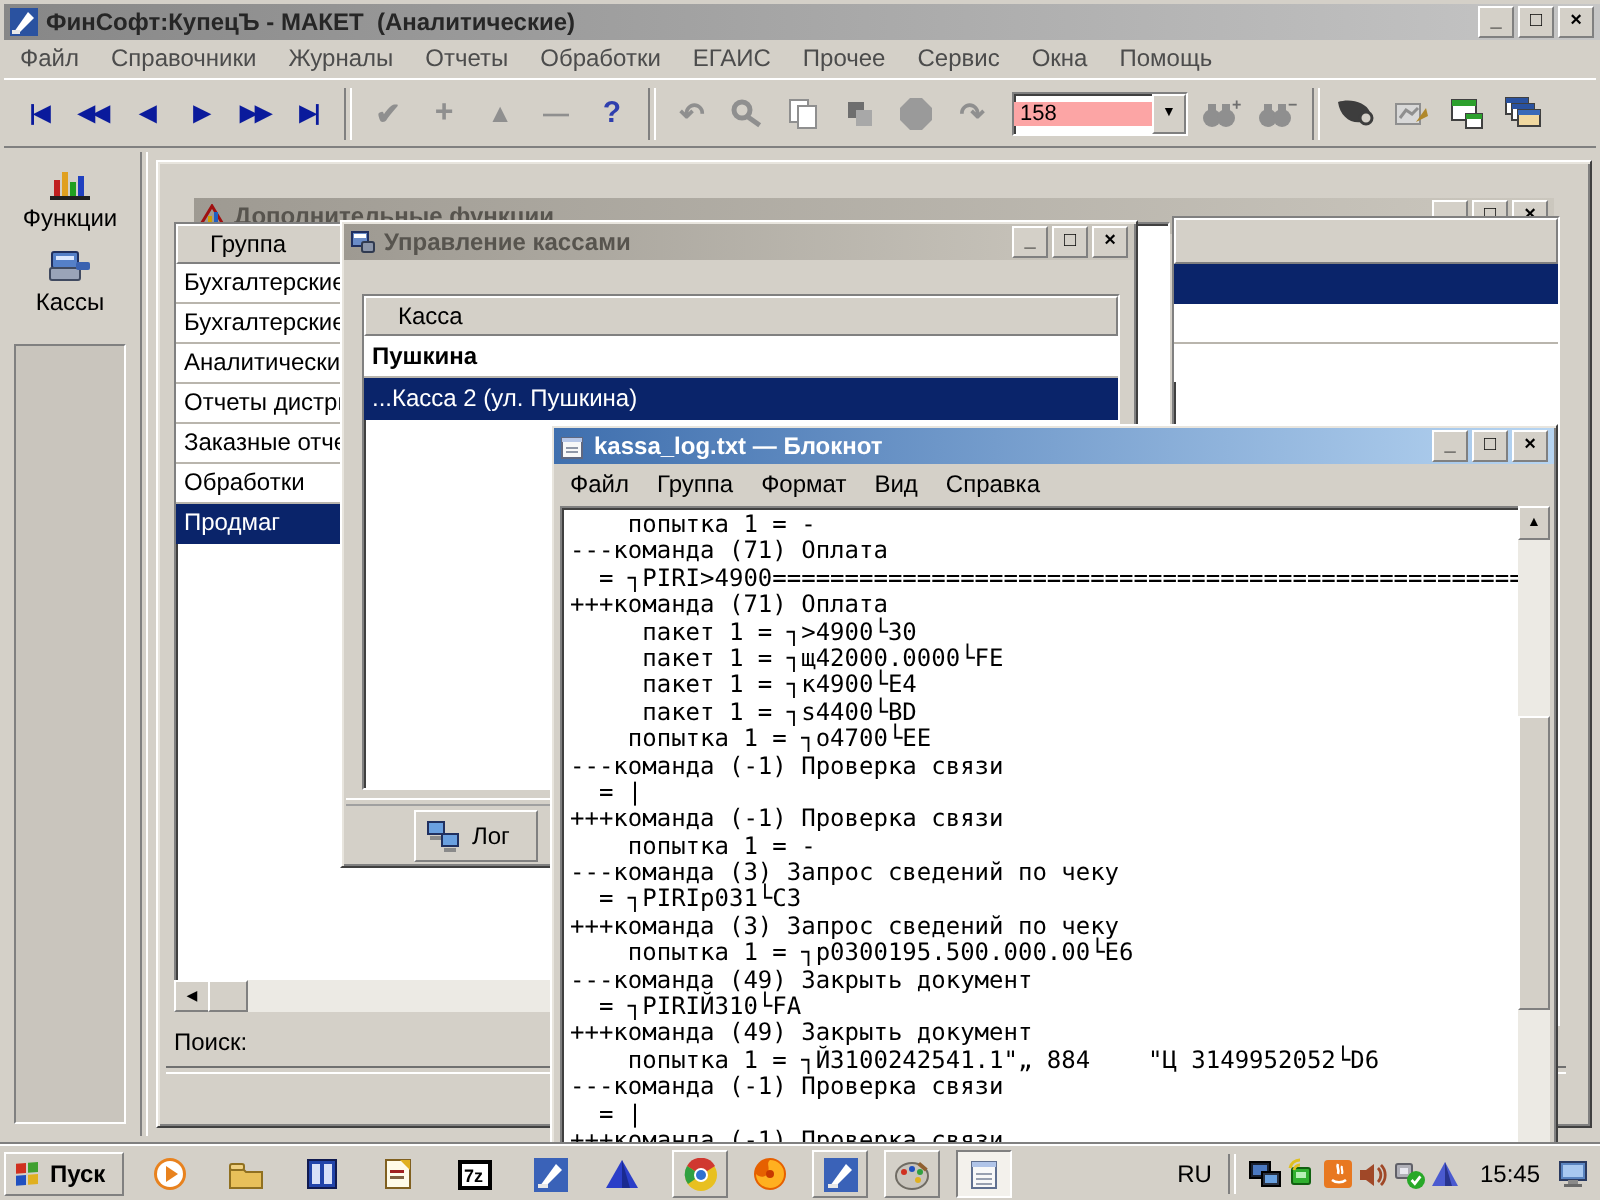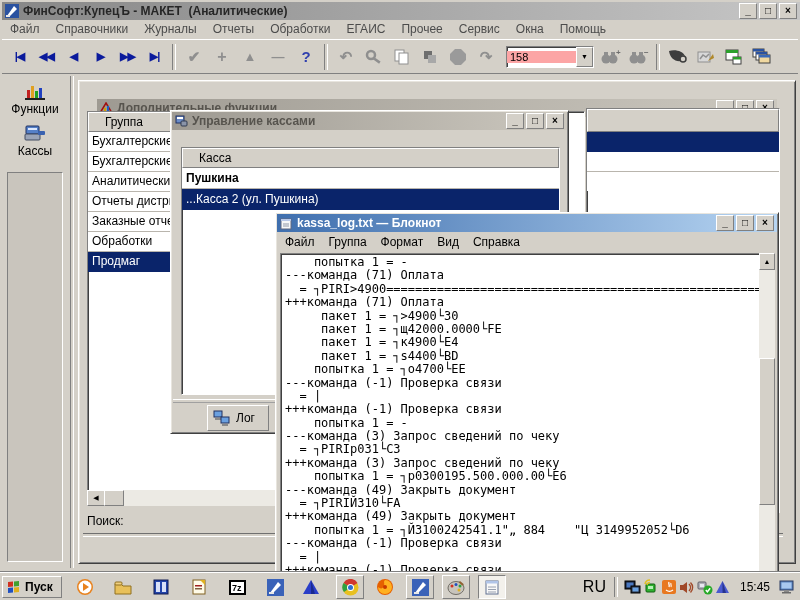--- a/index.html
+++ b/index.html
@@ -428,21 +428,21 @@
       <svg width="15" height="16">
           <rect x="1" y="2" width="12" height="13" fill="#f8f8f8" stroke="#607090"></rect>
           <rect x="1" y="2" width="12" height="2.5" fill="#b0c4e8"></rect>
           <line x1="3" y1="8" x2="11" y2="8" stroke="#98a0b0"></line>
           <line x1="3" y1="10.5" x2="11" y2="10.5" stroke="#98a0b0"></line>
           <line x1="3" y1="13" x2="11" y2="13" stroke="#98a0b0"></line>
         </svg>
     </span>
 
     <span style="margin-left:auto;display:flex;align-items:center;">
-      <span style="padding:0 8px;font-size:16px;">RU</span>
+      <span style="padding:0 8px;font-size:12px;">RU</span>
       <span style="width:2px;height:20px;border-left:1px solid #808080;border-right:1px solid #fff;"></span>
       <span class="trayicon" style="margin-left:6px;">
         <svg width="17" height="15">
             <rect x="1" y="1" width="10" height="8" fill="#182030" stroke="#000"></rect>
             <rect x="2.5" y="2.5" width="7" height="5" fill="#4a78c0"></rect>
             <rect x="7" y="6" width="9" height="7" fill="#283040" stroke="#000"></rect>
             <rect x="8.5" y="7.5" width="6" height="4" fill="#68a0e0"></rect>
           </svg>
       </span>
       <span class="trayicon">

